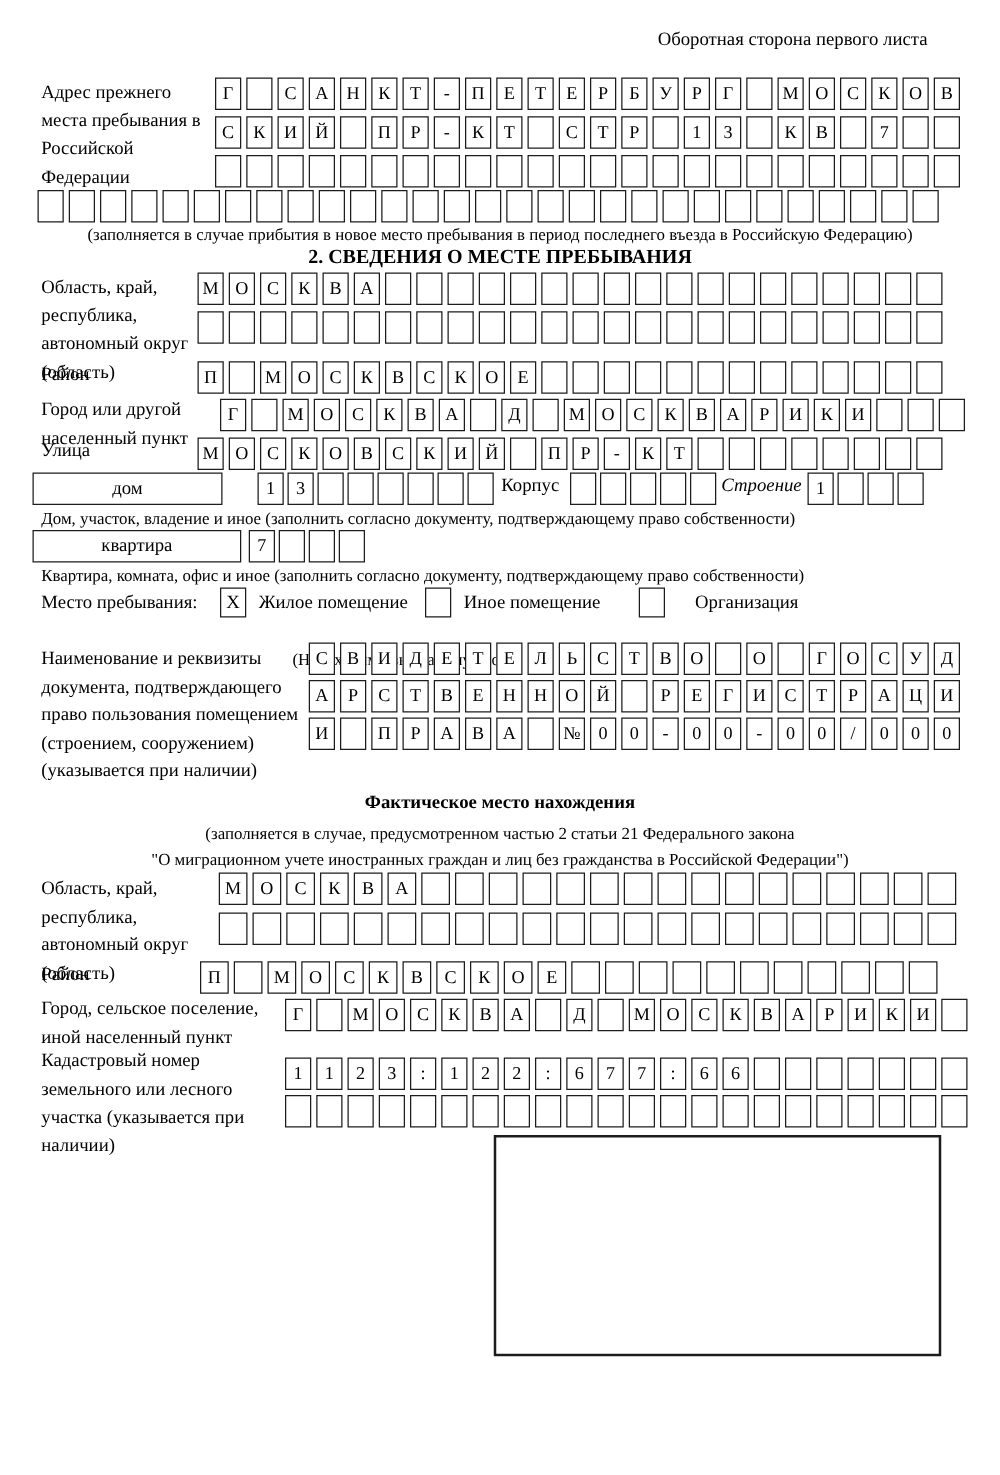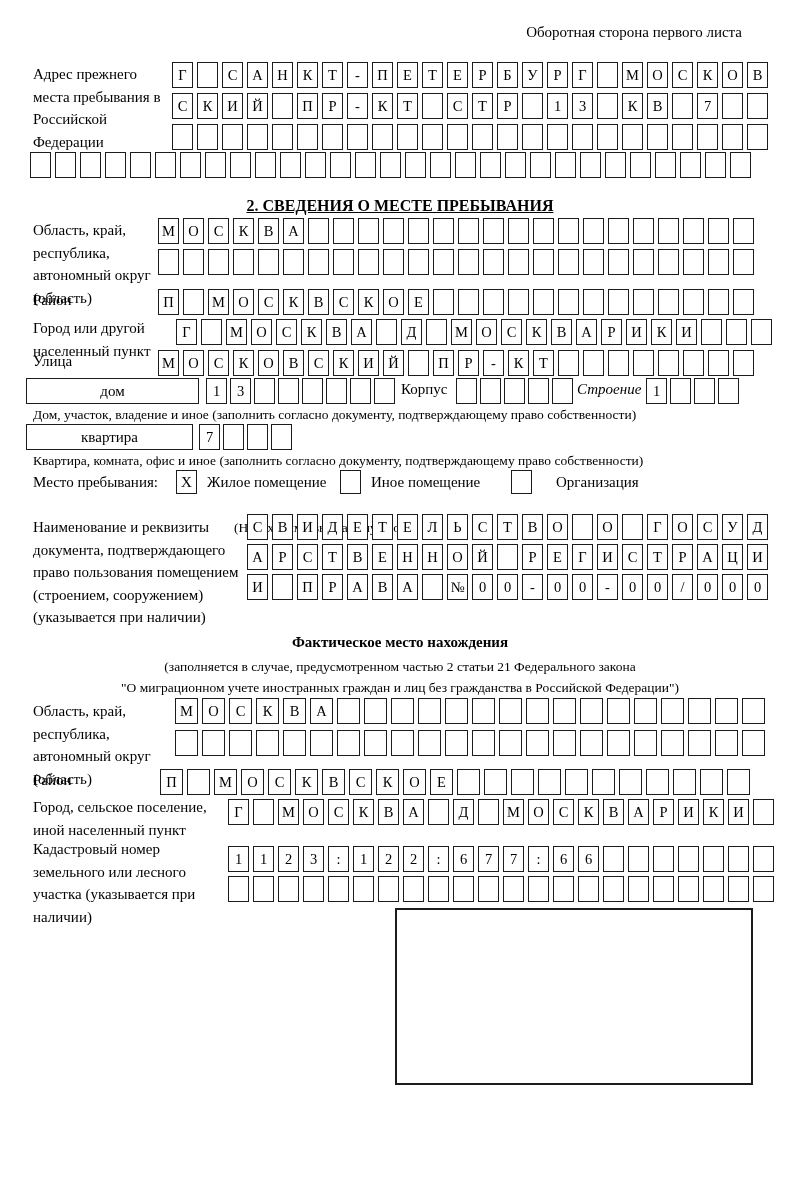--- a/index.html
+++ b/index.html
@@ -147,22 +147,23 @@
       <span class="cell"></span>
       <span class="cell"></span>
       <span class="cell"></span>
       <span class="cell"></span>
       <span class="cell"></span>
       <span class="cell"></span>
       <span class="cell"></span>
       <span class="cell"></span>
       <span class="cell"></span>
     </div>
-
-  <div class="abs bold center" style="left:0;top:197px;width:800px;font-size:16px;text-decoration:underline;">2. СВЕДЕНИЯ О МЕСТЕ ПРЕБЫВАНИЯ</div>
+  <div class="abs small center" style="left:0;top:180px;width:800px;">(заполняется в случае прибытия в новое место пребывания в период последнего въезда в Российскую Федерацию)</div>
+
+  <div class="abs bold center" style="left:0;top:197px;width:800px;font-size:16px;">2. СВЕДЕНИЯ О МЕСТЕ ПРЕБЫВАНИЯ</div>
 
   <div class="abs lbl" style="left:33px;top:219px;width:125px;">Область, край, республика, автономный округ (область)</div>
   <div class="abs cellrow" style="left:158px;top:218px;">
       <span class="cell">М</span>
       <span class="cell">О</span>
       <span class="cell">С</span>
       <span class="cell">К</span>
       <span class="cell">В</span>
       <span class="cell">А</span>
       <span class="cell"></span>
@@ -288,21 +289,21 @@
       <span class="cell"></span>
       <span class="cell"></span>
       <span class="cell"></span>
       <span class="cell"></span>
       <span class="cell"></span>
       <span class="cell"></span>
       <span class="cell"></span>
       <span class="cell"></span>
     </div>
 
-  <div class="abs widebox" style="left:26px;top:378px;width:173px;">дом</div>
+  <div class="abs widebox" style="left:26px;top:378px;width:152px;">дом</div>
   <div class="abs cellrow g3" style="left:206px;top:378px;">
       <span class="cell">1</span>
       <span class="cell">3</span>
       <span class="cell"></span>
       <span class="cell"></span>
       <span class="cell"></span>
       <span class="cell"></span>
       <span class="cell"></span>
       <span class="cell"></span>
     </div>

